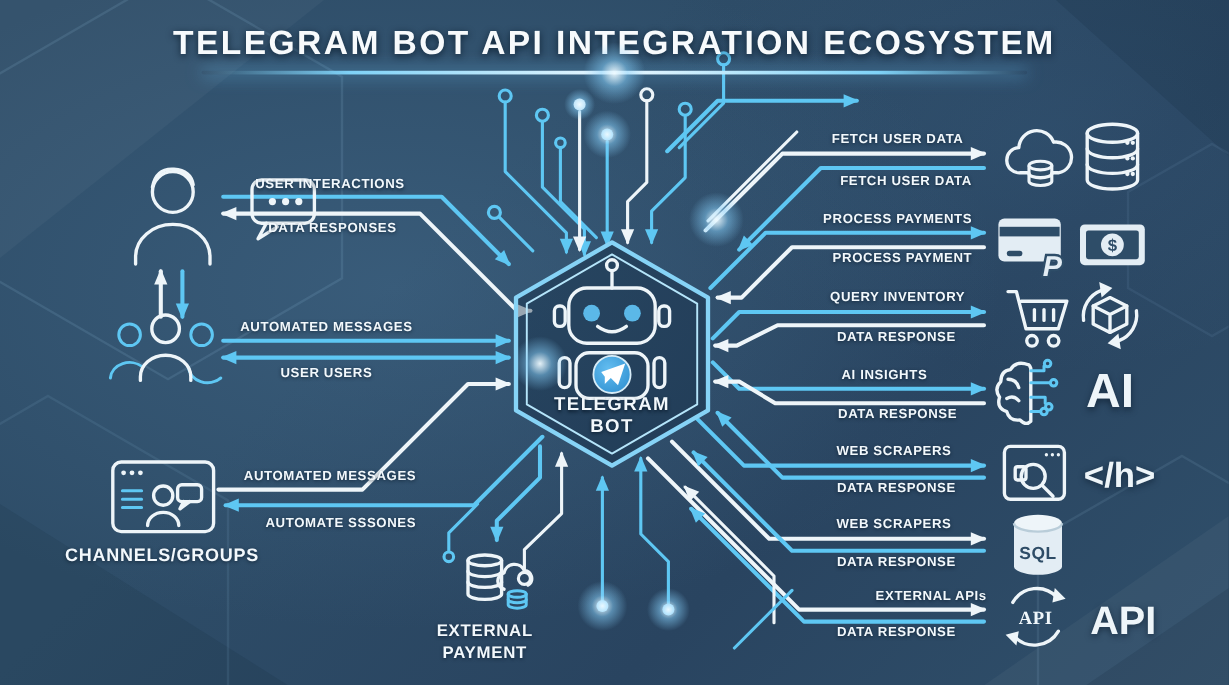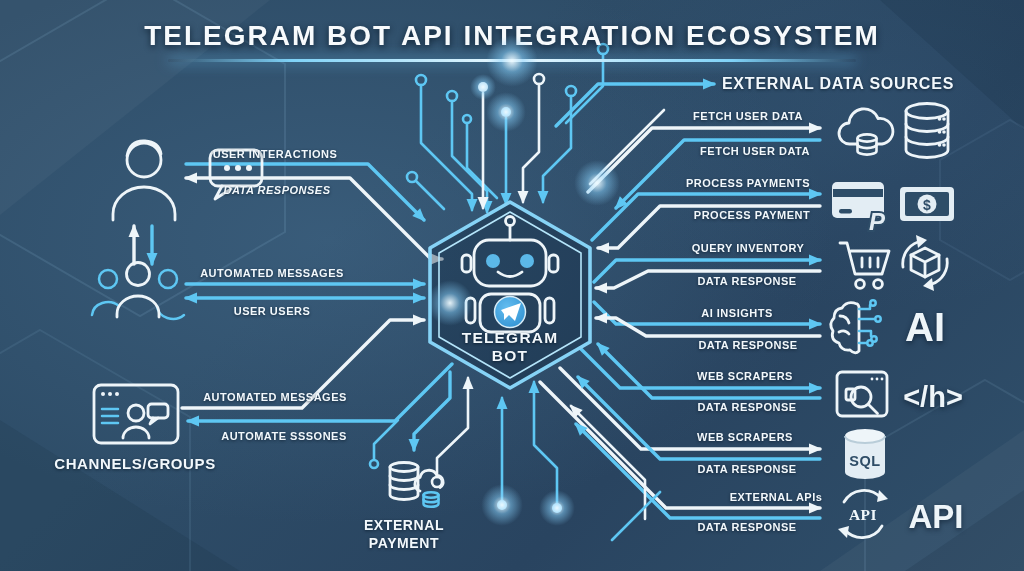--- a/index.html
+++ b/index.html
@@ -208,30 +208,29 @@
       <circle cx="25" cy="12" r="2" fill="#eef5f9"></circle>
     <path d="M10,27 h16 M10,34 h16 M10,41 h16" class="ib" stroke-width="2.6"></path>
     <circle cx="44" cy="31" r="8" class="iw" stroke-width="2.8"></circle>
     <path d="M31,56 a13,11 0 0 1 26,0" class="iw" stroke-width="2.8"></path>
     <rect x="56" y="22" width="20" height="14" rx="3.5" class="iw" stroke-width="2.6"></rect>
     <path d="M61,36 l-3,6 l8,-6" class="iw" stroke-width="2.6"></path>
   </svg>
   <div class="flow-label entity-label" style="left:135px;top:463px;">CHANNELS/GROUPS</div>
 
   <div class="flow-label" style="left:275px;top:154px;">USER INTERACTIONS</div>
-  <div class="flow-label" style="left:277px;top:190px;font-style:italic;">DATA RESPONSES</div>
+  <div class="flow-label" style="left:277px;top:190px;">DATA RESPONSES</div>
   <div class="flow-label" style="left:272px;top:273px;">AUTOMATED MESSAGES</div>
   <div class="flow-label" style="left:272px;top:311px;">USER USERS</div>
   <div class="flow-label" style="left:275px;top:397px;">AUTOMATED MESSAGES</div>
   <div class="flow-label" style="left:284px;top:436px;">AUTOMATE SSSONES</div>
 
   <div class="hex-label" style="left:510px;top:338px;">TELEGRAM</div>
   <div class="hex-label" style="left:510px;top:356px;">BOT</div>
 
-  <div class="flow-label hdr-label" style="left:838px;top:84px;">EXTERNAL DATA SOURCES</div>
 
   <div class="flow-label" style="left:748px;top:116px;">FETCH USER DATA</div>
   <div class="flow-label" style="left:755px;top:151px;">FETCH USER DATA</div>
   <div class="flow-label" style="left:748px;top:183px;">PROCESS PAYMENTS</div>
   <div class="flow-label" style="left:752px;top:215px;">PROCESS PAYMENT</div>
   <div class="flow-label" style="left:748px;top:248px;">QUERY INVENTORY</div>
   <div class="flow-label" style="left:747px;top:281px;">DATA RESPONSE</div>
   <div class="flow-label" style="left:737px;top:313px;">AI INSIGHTS</div>
   <div class="flow-label" style="left:748px;top:345px;">DATA RESPONSE</div>
   <div class="flow-label" style="left:745px;top:376px;">WEB SCRAPERS</div>

